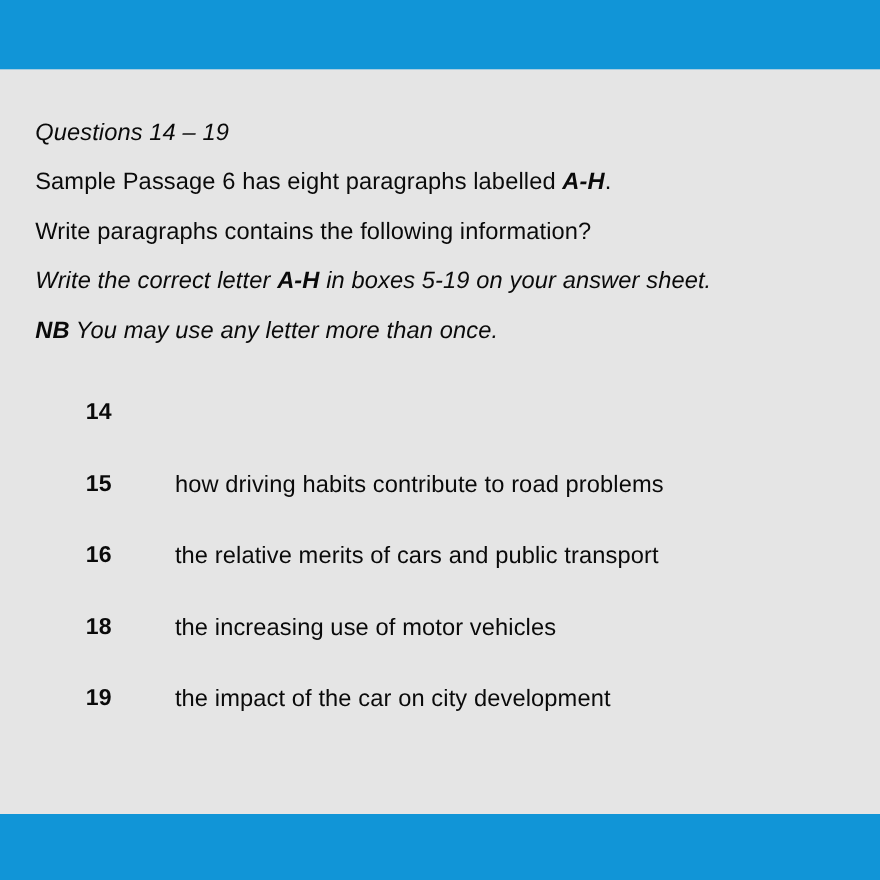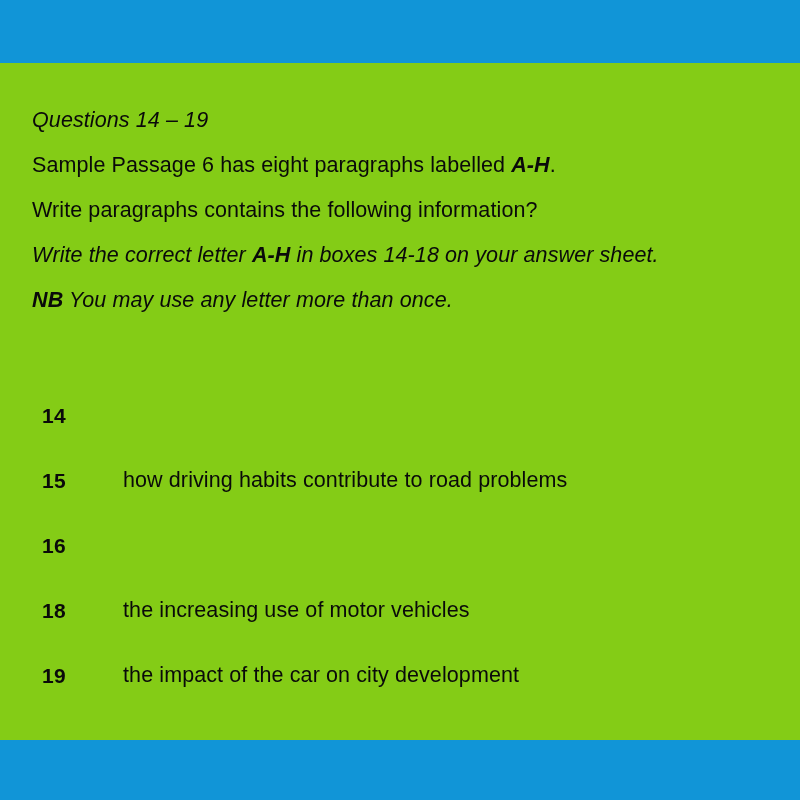--- a/index.html
+++ b/index.html
@@ -61,63 +61,64 @@
   .b {
     font-weight: bold;
     font-style: italic;
   }
   .questions {
     margin-top: 40px;
     padding-left: 12px;
   }
   .q-row {
     display: flex;
-    align-items: flex-end;
+    align-items: flex-start;
     height: 65px;
+    margin-left: 36px;
   }
   .q-num {
     width: 81px;
     flex: 0 0 81px;
     font-size: 21px;
     font-weight: bold;
     color: #0a0a0a;
     letter-spacing: 0.2px;
   }
   .q-text {
     font-size: 21.5px;
     color: #0a0a0a;
     white-space: nowrap;
     letter-spacing: 0.1px;
   }
 </style>
 </head>
 <body>
 
-<div class="page" style="background: #84cc16;">
+<div class="page" style="background: #e5e5e5;">
 
   <div class="band band-top" style="background: rgb(17, 149, 215);"></div>
 
   <div class="content">
 
     <div class="intro">
 
       <div class="intro-line italic">
         <span>Questions 14 – 19</span>
       </div>
 
       <div class="intro-line">
         <span>Sample Passage 6 has eight paragraphs labelled </span><span class="b">A-H</span><span>.</span>
       </div>
 
       <div class="intro-line">
         <span>Write paragraphs contains the following information?</span>
       </div>
 
       <div class="intro-line italic">
-        <span>Write the correct letter </span><span class="b">A-H</span><span> in boxes 14-18 on your answer sheet.</span>
+        <span>Write the correct letter </span><span class="b">A-H</span><span> in boxes 5-19 on your answer sheet.</span>
       </div>
 
       <div class="intro-line italic">
         <span class="b">NB</span><span> You may use any letter more than once.</span>
       </div>
 
     </div>
 
     <div class="questions">
 
@@ -125,20 +126,21 @@
         <span class="q-num">14</span>
       </div>
 
       <div class="q-row">
         <span class="q-num">15</span>
         <span class="q-text">how driving habits contribute to road problems</span>
       </div>
 
       <div class="q-row">
         <span class="q-num">16</span>
+        <span class="q-text">the relative merits of cars and public transport</span>
       </div>
 
 
       <div class="q-row">
         <span class="q-num">18</span>
         <span class="q-text">the increasing use of motor vehicles</span>
       </div>
 
       <div class="q-row">
         <span class="q-num">19</span>

